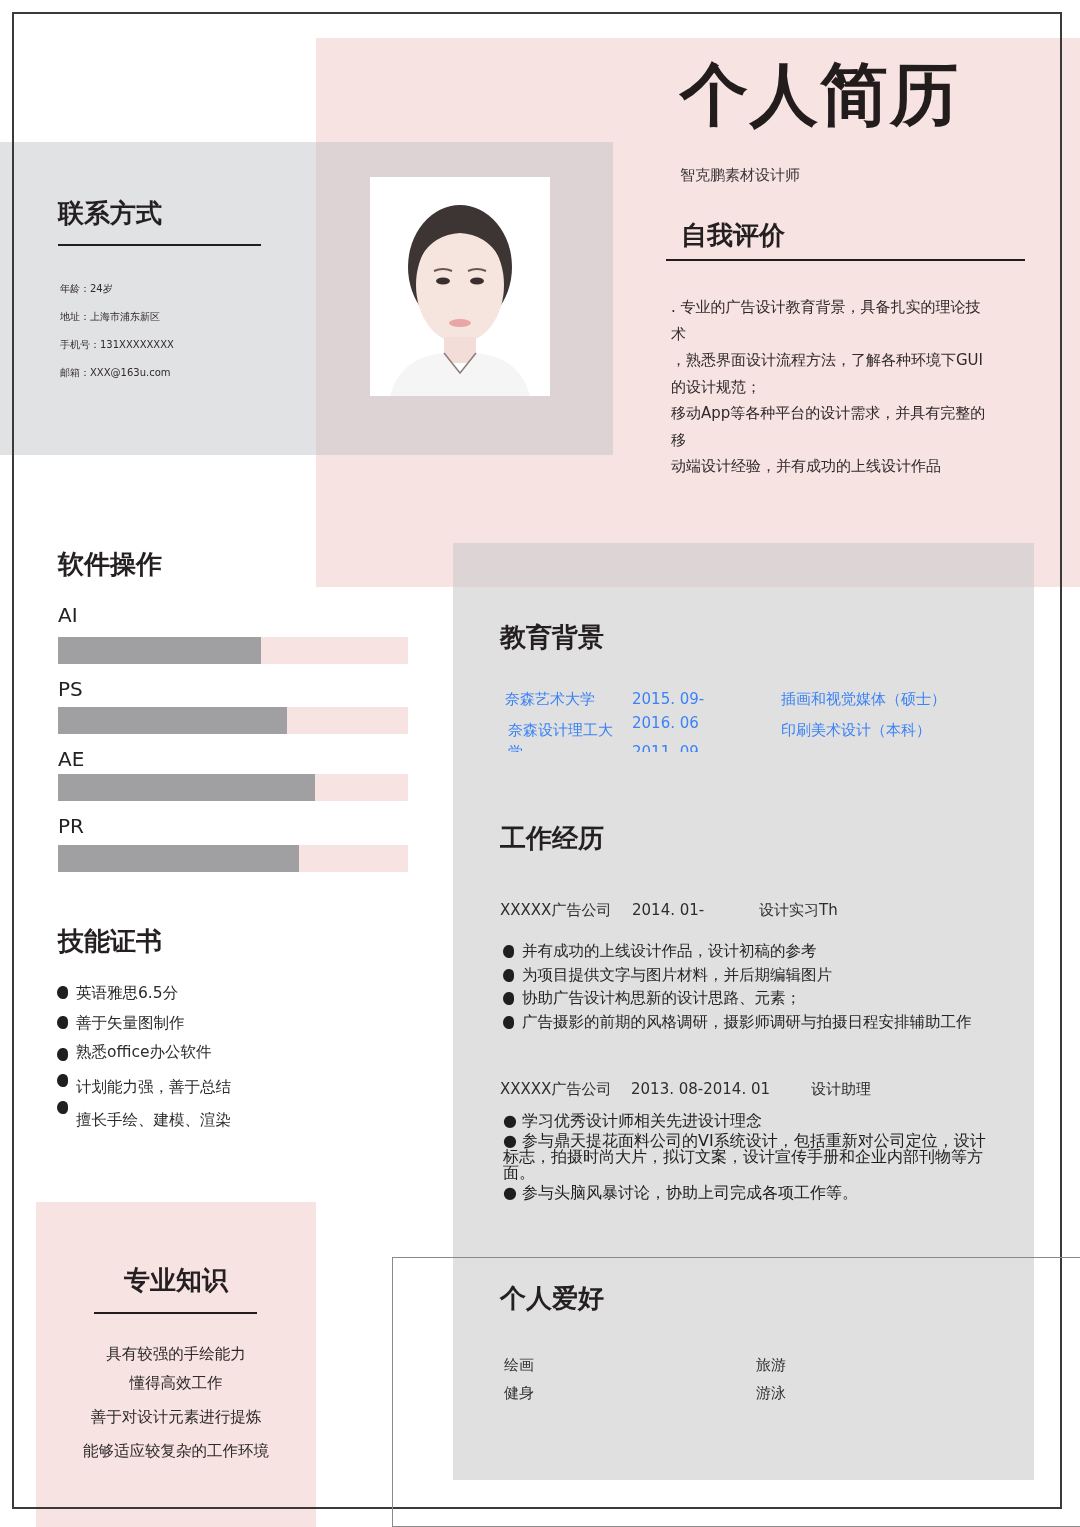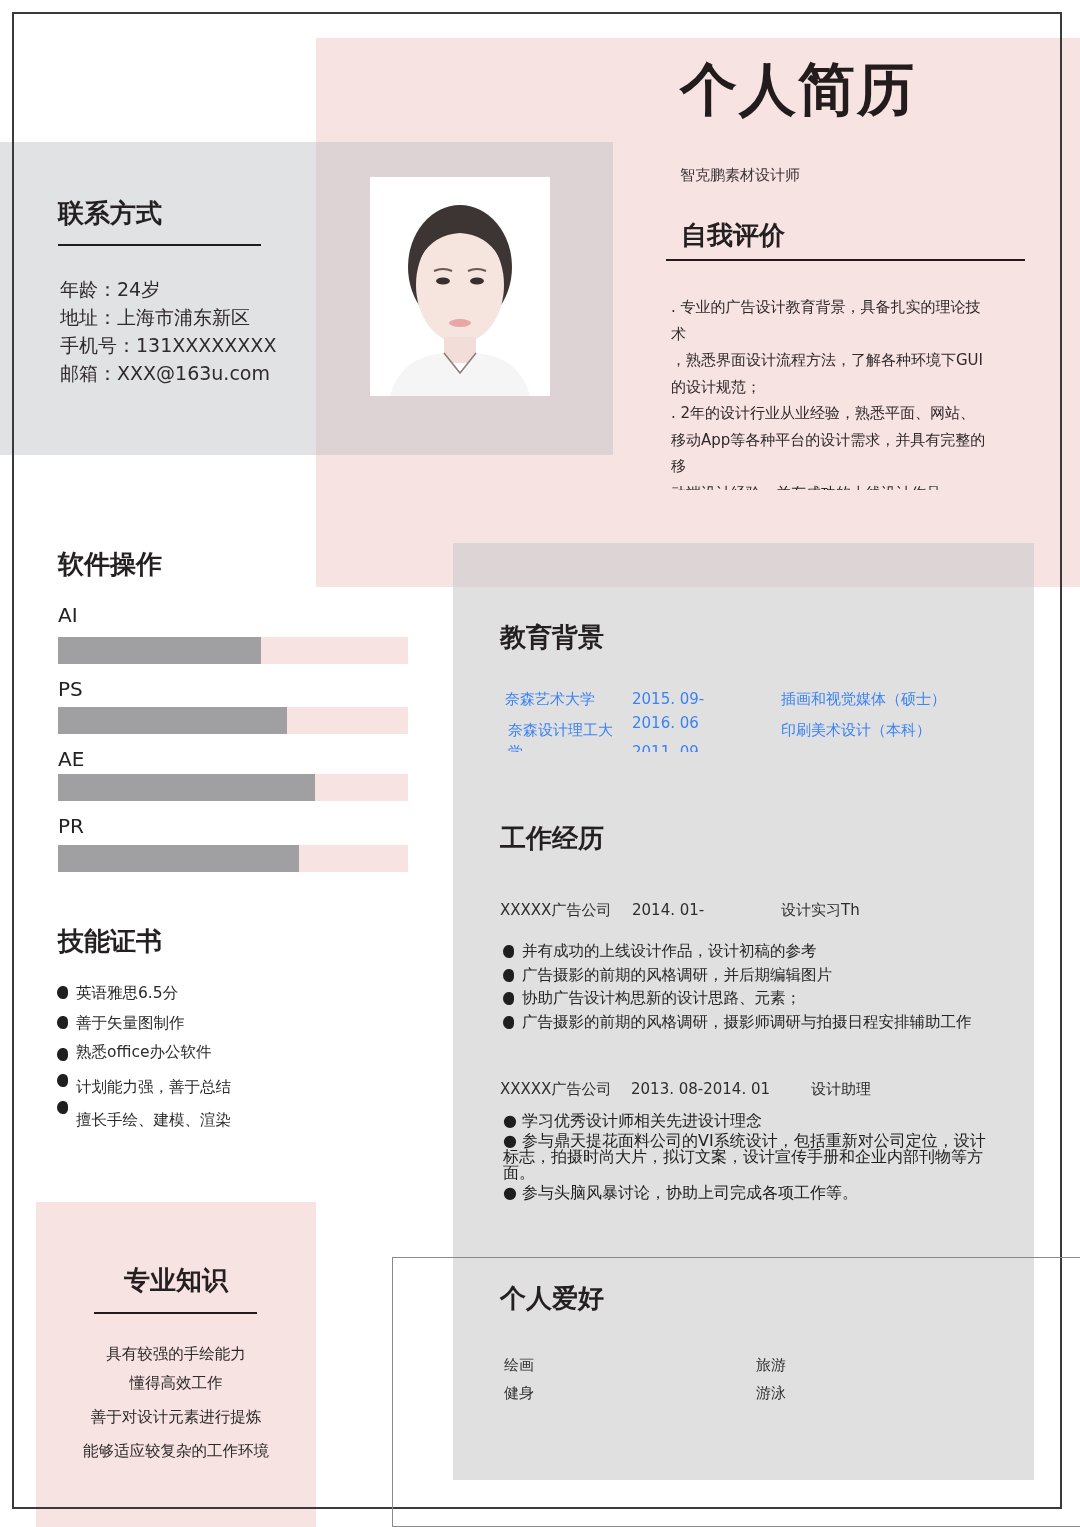--- a/index.html
+++ b/index.html
@@ -12,29 +12,29 @@
   .abs { position:absolute; }
   .pink-main { left:316px; top:38px; width:764px; height:549px; background:#f8e3e3; }
   .gray-contact { left:0; top:142px; width:613px; height:313px; background:#e1e2e4; }
   .overlap { left:316px; top:142px; width:297px; height:313px; background:#ddd2d4; }
   .gray-right { left:453px; top:543px; width:581px; height:937px; background:#e0e0e0; }
   .gray-right-overlap { left:453px; top:543px; width:581px; height:44px; background:#dcd4d5; }
   .pink-knowledge { left:36px; top:1202px; width:280px; height:325px; background:#f8e3e3; }
   .frame { left:12px; top:12px; width:1050px; height:1497px; border:2px solid #3a3a3a; box-sizing:border-box; pointer-events:none; }
   .frame2 { left:392px; top:1257px; width:700px; height:270px; border:1px solid #8a8a8a; box-sizing:border-box; pointer-events:none; }
 
-  .title-big { left:680px; top:58px; font-size:57px; font-weight:bold; letter-spacing:2px; color:#231c1d; line-height:1.1; }
+  .title-big { left:680px; top:58px; font-size:68px; font-weight:bold; letter-spacing:2px; color:#231c1d; line-height:1.1; }
   .subtitle { left:680px; top:166px; font-size:15px; color:#3b3536; }
 
   .h2 { font-size:26px; font-weight:bold; color:#241f20; line-height:1.2; }
   .rule { height:2px; background:#231c1d; }
 
   .photo { left:370px; top:177px; width:180px; height:219px; background:#ffffff; overflow:hidden; }
 
-  .contact-line { font-size:19px; color:#302a2b; line-height:28px; white-space:nowrap; }
+  .contact-line { font-size:10px; color:#302a2b; line-height:28px; white-space:nowrap; }
 
   .self-text { left:671px; top:294px; width:345px; height:196px; overflow:hidden; font-size:15px; line-height:26.5px; color:#2f292a; }
   .self-text p { margin:0; }
 
   .skill-label { font-size:20px; color:#222; }
   .bar-bg { height:27px; background:#f8e3e3; }
   .bar-fill { height:27px; background:#a0a0a2; }
 
   .cert-item { font-size:15.5px; color:#2a2a2a; display:flex; align-items:flex-start; gap:8px; white-space:nowrap; }
   .bullet { width:11px; height:13px; background:#1f1f1f; border-radius:50% 40% 40% 50%; flex:none; margin-top:3px; }
@@ -88,21 +88,20 @@
   </svg>
 </div>
 
 <div class="abs h2" style="left:681px; top:220px;">自我评价</div>
 <div class="abs rule" style="left:666px; top:259px; width:359px;"></div>
 <div class="abs self-text">
   <p>. 专业的广告设计教育背景，具备扎实的理论技</p>
   <p>术</p>
   <p>，熟悉界面设计流程方法，了解各种环境下GUI</p>
   <p>的设计规范；</p>
-  <p>. 2年的设计行业从业经验，熟悉平面、网站、</p>
   <p>移动App等各种平台的设计需求，并具有完整的</p>
   <p>移</p>
   <p>动端设计经验，并有成功的上线设计作品</p>
 </div>
 
 <div class="abs h2" style="left:58px; top:549px;">软件操作</div>
 
 <div class="abs skill-label" style="left:58px; top:603px;">AI</div>
 <div class="abs bar-bg" style="left:58px; top:637px; width:350px;">
   <div class="bar-fill" style="width:203px;"></div>
@@ -161,30 +160,30 @@
   <div class="abs edu-row" style="left:127px; top:24px;">2016. 06</div>
   <div class="abs edu-row" style="left:276px; top:31px;">印刷美术设计（本科）</div>
   <div class="abs edu-row" style="left:3px; top:53px;">学</div>
   <div class="abs edu-row" style="left:127px; top:53px;">2011. 09</div>
 </div>
 
 <div class="abs h2" style="left:500px; top:823px;">工作经历</div>
 
 <div class="abs job-head" style="left:500px; top:901px;">XXXXX广告公司</div>
 <div class="abs job-head" style="left:632px; top:901px;">2014. 01-</div>
-<div class="abs job-head" style="left:781px; top:901px;">设计实习Th</div>
+<div class="abs job-head" style="left:759px; top:901px;">设计实习Th</div>
 
 <div class="abs job-bullets" style="left:503px; top:940px;">
   <div class="li">
       <span class="bullet" style="margin-top:0;"></span>
       <span>并有成功的上线设计作品，设计初稿的参考</span>
     </div>
   <div class="li">
       <span class="bullet" style="margin-top:0;"></span>
-      <span>广告摄影的前期的风格调研，并后期编辑图片</span>
+      <span>为项目提供文字与图片材料，并后期编辑图片</span>
     </div>
   <div class="li">
       <span class="bullet" style="margin-top:0;"></span>
       <span>协助广告设计构思新的设计思路、元素；</span>
     </div>
   <div class="li">
       <span class="bullet" style="margin-top:0;"></span>
       <span>广告摄影的前期的风格调研，摄影师调研与拍摄日程安排辅助工作</span>
     </div>
 </div>

